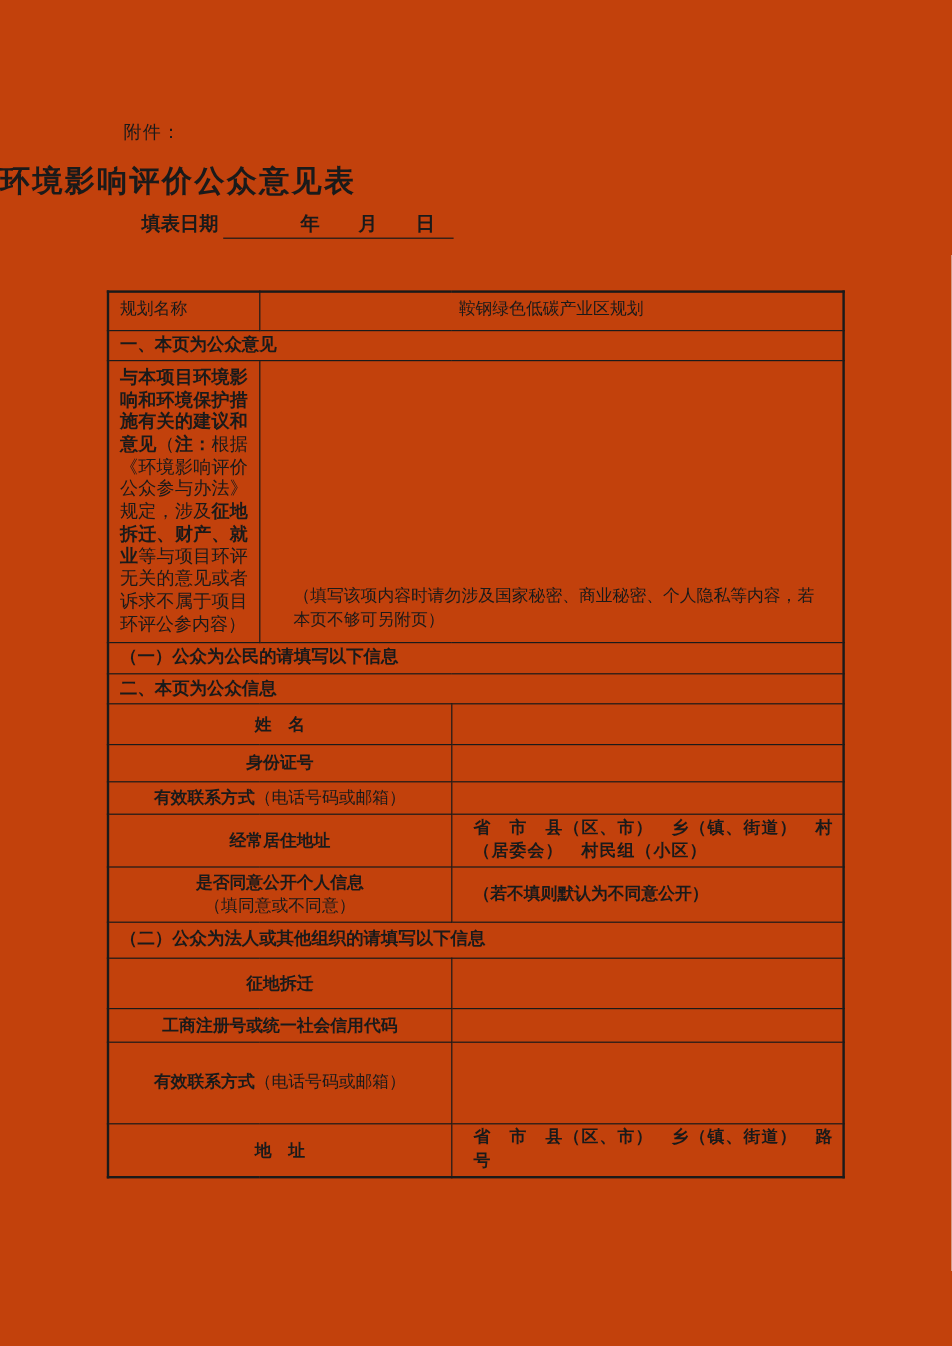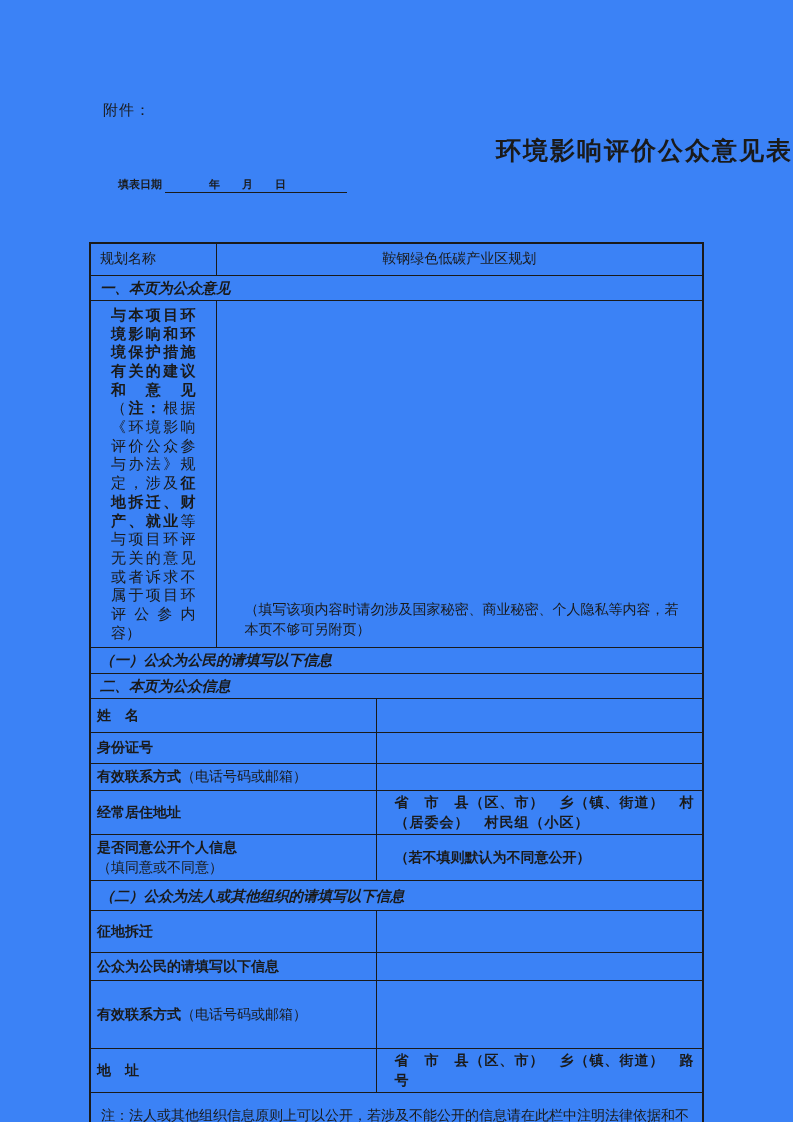--- a/index.html
+++ b/index.html
@@ -1,37 +1,37 @@
 <!DOCTYPE html>
 <html><head>
 <meta charset="utf-8">
 <style>
   html,body { margin:0; padding:0; background:#e8e8e8; }
   .page {
     position:relative;
     width:793px; height:1122px;
     margin:0 auto;
-    background:#3b82f6;
+    background:#c2410c;
     color:#1a1a1a;
     font-family:"Liberation Serif","DejaVu Serif",serif;
     overflow:hidden;
   }
   .attachment {
     position:absolute; left:103px; top:101px;
     font-size:15px; letter-spacing:1px;
   }
   .doc-title {
     position:absolute; left:0; top:134px; width:100%;
-    text-align:right;
+    text-align:left;
     font-family:"Liberation Sans","DejaVu Sans",sans-serif;
     font-weight:bold; font-size:25px; letter-spacing:2px;
   }
   .date-line {
     position:absolute; left:118px; top:177px;
-    font-size:11px; font-weight:bold;
+    font-size:16px; font-weight:bold;
     font-family:"Liberation Sans","DejaVu Sans",sans-serif;
   }
   .date-underline {
     display:inline-block;
     border-bottom:1.5px solid #1a1a1a;
     min-width:182px;
     white-space:pre;
   }
   table.form {
     position:absolute; left:89px; top:208px;
@@ -48,29 +48,29 @@
     vertical-align:middle;
     line-height:1.4;
   }
   .hei, .b {
     font-family:"Liberation Sans","DejaVu Sans",sans-serif;
     font-weight:bold;
   }
   .section-row td {
     text-align:left; padding-left:9px;
     font-family:"Liberation Sans","DejaVu Sans",sans-serif;
-    font-weight:bold; font-size:14.5px;font-style:italic;
+    font-weight:bold; font-size:14.5px;
   }
-  .label-cell { }
+  .label-cell { text-align:center; }
   .label-note { font-weight:normal; font-family:"Liberation Serif","DejaVu Serif",serif; }
   .center { text-align:center; }
   .opinion-label {
     vertical-align:top;
     text-align:justify;
-    padding:5px 20px;
+    padding:5px 9px;
     font-size:15px; line-height:18.7px;
   }
   .opinion-input {
     vertical-align:bottom;
     padding:6px 12px 8px 28px;
   }
   .value-cell { padding-left:18px;font-weight:bold; }
   .wide-sp { letter-spacing:1px; }
   .footer-note-cell { padding:8px 10px; line-height:21px; }
   .two-line-label .sub { font-weight:normal; font-family:"Liberation Serif","DejaVu Serif",serif; }
@@ -151,33 +151,30 @@
     <tr class="section-row" style="height:30px">
       <td colspan="3">（二）公众为法人或其他组织的请填写以下信息</td>
     </tr>
 
     <tr style="height:42px">
       <td colspan="2" class="label-cell hei">征地拆迁</td>
       <td></td>
     </tr>
 
     <tr style="height:28px">
-      <td colspan="2" class="label-cell hei">公众为公民的请填写以下信息</td>
+      <td colspan="2" class="label-cell hei">工商注册号或统一社会信用代码</td>
       <td></td>
     </tr>
 
     <tr style="height:68px">
       <td colspan="2" class="label-cell"><span class="hei">有效联系方式</span><span class="label-note">（电话号码或邮箱）</span></td>
       <td></td>
     </tr>
 
     <tr style="height:38px">
       <td colspan="2" class="label-cell hei">地　址</td>
       <td class="value-cell wide-sp"><span>省　市　县（区、市）　乡（镇、街道）　路　号</span></td>
     </tr>
 
-    <tr style="height:66px">
-      <td colspan="3" class="footer-note-cell">注：法人或其他组织信息原则上可以公开，若涉及不能公开的信息请在此栏中注明法律依据和不能公开的具体信息。</td>
-    </tr>
   </tbody>
     </table>
 
 </div>
 
 </body></html>

